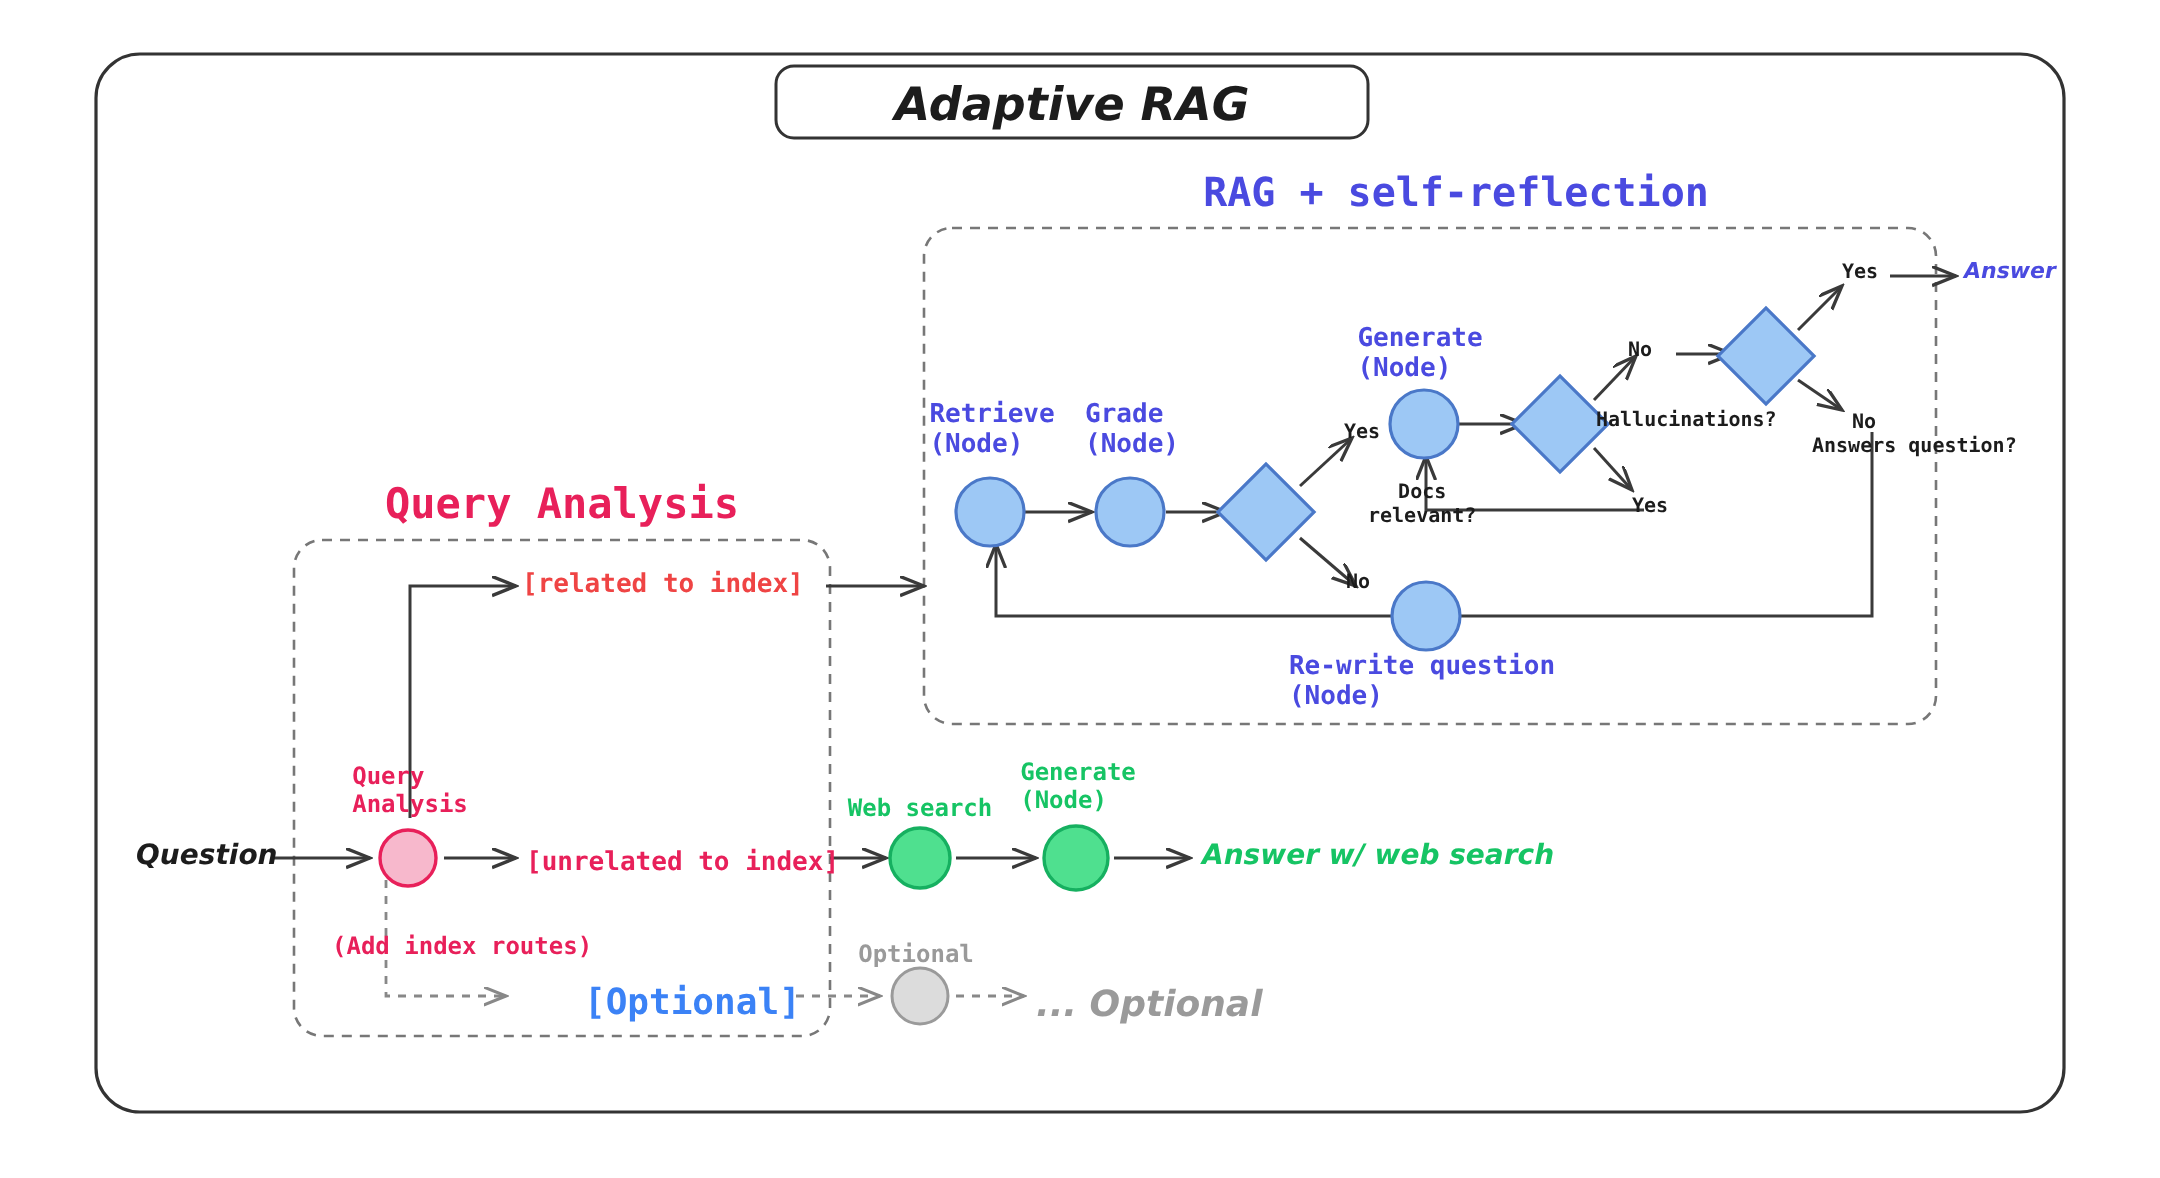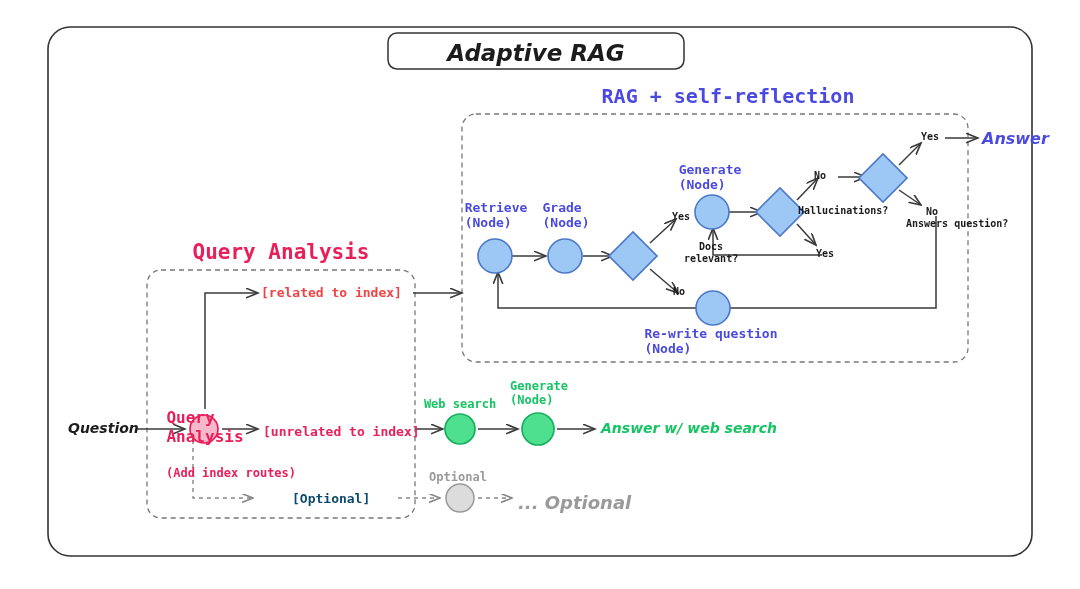--- a/index.html
+++ b/index.html
@@ -138,30 +138,30 @@
 <div class="lbl mono" style="left:798px; top:205px; font-size:10px; color:#1c1c1c;">Hallucinations?</div>
 <div class="lbl mono" style="left:906px; top:171px; font-size:10px; color:#1c1c1c;margin-top:47px;">Answers question?</div>
 
 <div class="lbl mono" style="left:672px; top:211px; font-size:10px; color:#1c1c1c;">Yes</div>
 <div class="lbl mono" style="left:673px; top:286px; font-size:10px; color:#1c1c1c;">No</div>
 <div class="lbl mono" style="left:814px; top:170px; font-size:10px; color:#1c1c1c;">No</div>
 <div class="lbl mono" style="left:816px; top:248px; font-size:10px; color:#1c1c1c;">Yes</div>
 <div class="lbl mono" style="left:921px; top:131px; font-size:10px; color:#1c1c1c;">Yes</div>
 <div class="lbl mono" style="left:926px; top:206px; font-size:10px; color:#1c1c1c;">No</div>
 
-<div class="lbl hand" style="left:982px; top:130px; font-size:16px; color:#4a4ae0;">Answer</div>
+<div class="lbl hand" style="left:982px; top:130px; font-size:11px; color:#4a4ae0;">Answer</div>
 
 <div class="lbl hand" style="left:68px; top:420px; font-size:14px; color:#1c1c1c;">Question</div>
 
-<div class="lbl mono ctr" style="left:205px; top:381px; font-size:16px; color:#e8205a;margin-top:28px;">Query
+<div class="lbl mono ctr" style="left:205px; top:381px; font-size:12px; color:#e8205a;">Query
 Analysis</div>
 
 <div class="lbl mono" style="left:261px; top:285px; font-size:13px; color:#ef4444;">[related to index]</div>
 <div class="lbl mono" style="left:263px; top:424px; font-size:13px; color:#e8205a;">[unrelated to index]</div>
-<div class="lbl mono" style="left:292px; top:491px; font-size:13px; color:#0c4a6e;">[Optional]</div>
+<div class="lbl mono" style="left:292px; top:491px; font-size:18px; color:#3b82f6;">[Optional]</div>
 <div class="lbl mono" style="left:166px; top:466px; font-size:12px; color:#e8205a;">(Add index routes)</div>
 
 <div class="lbl mono ctr" style="left:460px; top:397px; font-size:12px; color:#16c464;">Web search</div>
 <div class="lbl mono ctr" style="left:539px; top:379px; font-size:12px; color:#16c464;">Generate
 (Node)</div>
 <div class="lbl hand" style="left:601px; top:420px; font-size:14px; color:#16c464;">Answer w/ web search</div>
 
 <div class="lbl mono ctr" style="left:458px; top:470px; font-size:12px; color:#9a9a9a;">Optional</div>
 <div class="lbl hand" style="left:518px; top:492px; font-size:18px; color:#9a9a9a;">... Optional</div>
 

